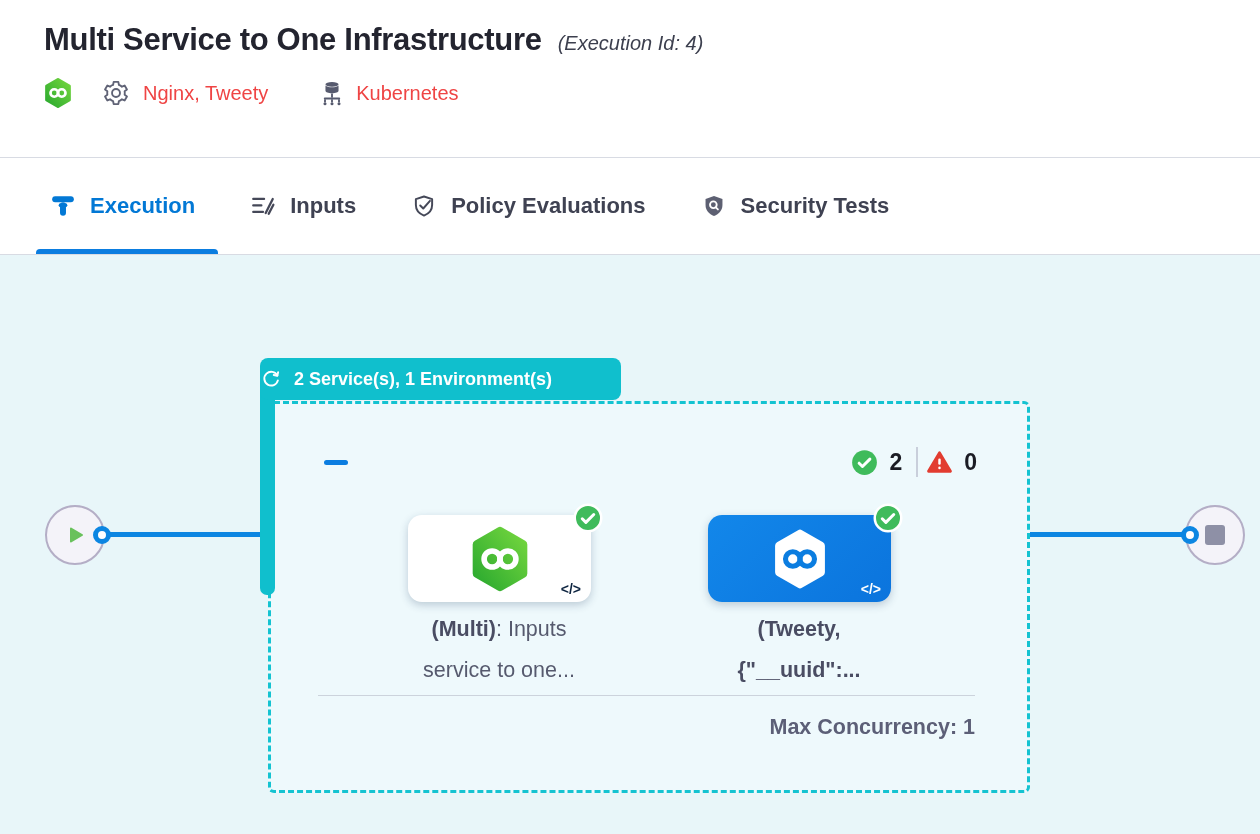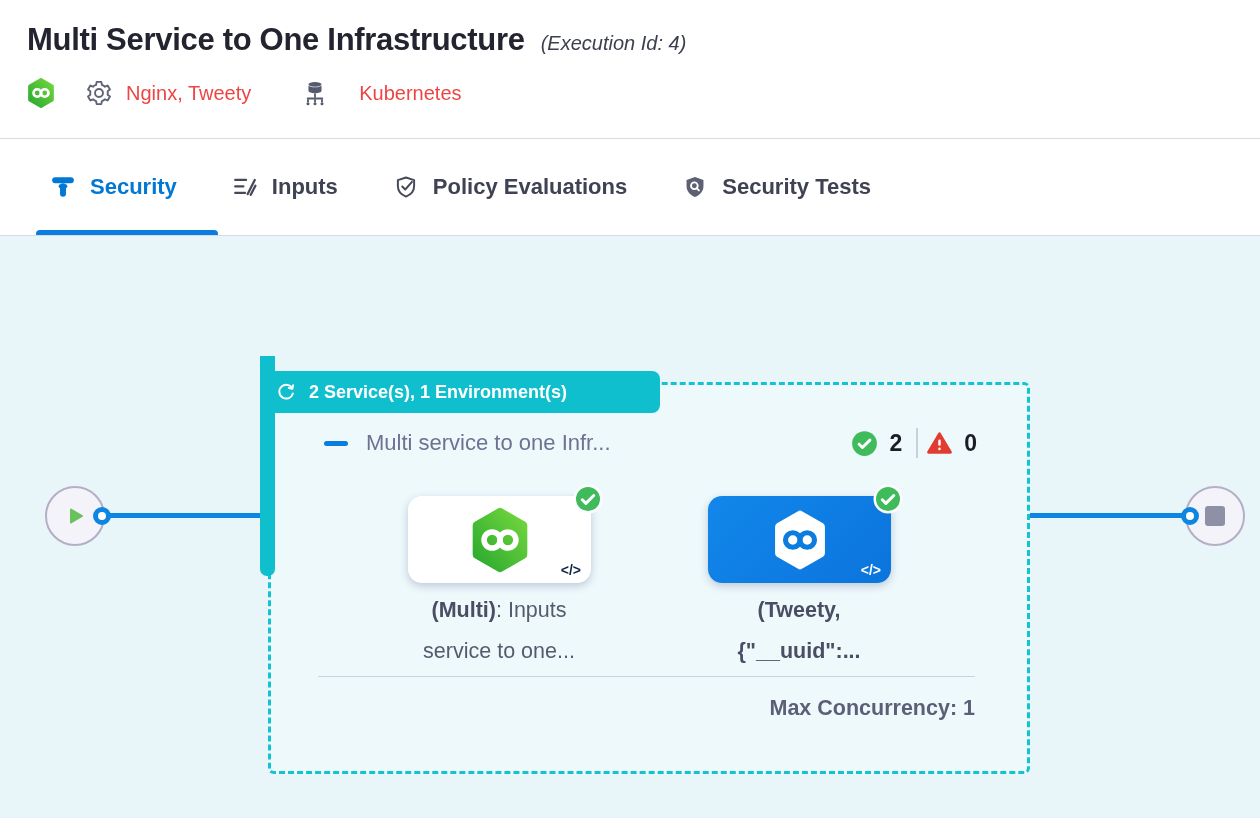--- a/index.html
+++ b/index.html
@@ -1,20 +1,20 @@
 <!DOCTYPE html>
 <html><head>
 <meta charset="utf-8">
 <style>
   * { margin:0; padding:0; box-sizing:border-box; }
   html,body { width:1260px; height:834px; overflow:hidden; background:#fff;
     font-family:"Liberation Sans", sans-serif; }
 
   
-  .header { height:139px; background:#fff; border-bottom:1px solid #d8dbe3; padding:22px 0 0 27px; }
+  .header { height:158px; background:#fff; border-bottom:1px solid #d8dbe3; padding:22px 0 0 44px; }
   .title-row { display:flex; align-items:baseline; }
   .page-title { font-size:31px; font-weight:700; color:#23242f; letter-spacing:-0.3px; }
   .exec-id { font-size:20px; font-weight:400; color:#3c3f4e; margin-left:16px;font-style:italic; }
   .meta-row { display:flex; align-items:center; margin-top:20px; }
   .meta-row .txt { font-size:20px; color:#ef4444; }
   .icon { display:inline-flex; align-items:center; justify-content:center; }
 
   
   .tabbar { position:relative; height:97px; background:#fff; border-bottom:1px solid #d8dbe3;
     display:flex; align-items:center; padding-left:50px; gap:55px; }
@@ -27,23 +27,23 @@
   
   .canvas { position:relative; height:582px; background:#e8f6f9; }
   .abs { position:absolute; }
 
   .edge-line { height:5px; background:#0c86e2; z-index:1; }
   .node-circle { width:60px; height:60px; border-radius:50%; background:#f4f3f9;
     border:2px solid #b4aec6; display:flex; align-items:center; justify-content:center; z-index:2; }
   .ring { width:18px; height:18px; border-radius:50%; background:#fff; border:5px solid #0c86e2; z-index:3; }
   .stop-square { width:20px; height:20px; background:#8e90a6; border-radius:3px; }
 
-  .group-badge { left:260px; top:103px; width:400px; height:42px; background:#10bfcd;
-    border-radius:8px; display:flex; align-items:center; padding-left:15px; gap:12px;
-    color:#fff; font-size:18px; font-weight:600; z-index:4;margin-top:32px; }
+  .group-badge { left:260px; top:103px; width:361px; height:42px; background:#10bfcd;
+    border-radius:8px; display:flex; align-items:center; gap:12px;
+    color:#fff; font-size:18px; font-weight:600; z-index:4; }
   .group-strip { left:260px; top:120px; width:15px; height:220px; background:#10bfcd;
     border-radius:0 0 7px 7px; z-index:3; }
 
   .stage-box { left:268px; top:146px; width:762px; height:392px; background:#eef9fc;
     border:3px dashed #14c3d1; border-radius:6px; z-index:2; }
 
   .stage-header { left:53px; right:50px; top:43px; display:flex; align-items:center; }
   .minus-pill { width:24px; height:5px; border-radius:3px; background:#0b7de0; flex:none; }
   .stage-name { margin-left:18px; font-size:22px; font-weight:500; color:#6e7191; }
   .spacer { flex:1; }
@@ -105,34 +105,34 @@
         <rect x="11.2" y="12.4" width="1.6" height="3.6"></rect>
         <rect x="5" y="15.8" width="14" height="1.7" rx=".8"></rect>
         <rect x="5.2" y="17.4" width="1.6" height="2.6"></rect>
         <rect x="11.2" y="17.4" width="1.6" height="2.6"></rect>
         <rect x="17.2" y="17.4" width="1.6" height="2.6"></rect>
         <circle cx="6" cy="21.2" r="1.3"></circle>
           <circle cx="12" cy="21.2" r="1.3"></circle>
           <circle cx="18" cy="21.2" r="1.3"></circle>
       </svg>
     </span>
-    <span class="txt" style="margin-left:30px;">Kubernetes</span>
+    <span class="txt" style="margin-left:10px;">Kubernetes</span>
   </div>
 </div>
 
 <div class="tabbar">
   <div class="tab active">
     <span class="icon">
       <svg width="26" height="26" viewBox="0 0 24 24" fill="#0278d5">
         <rect x="2" y="3" width="20" height="5.5" rx="2.75"></rect>
         <rect x="8" y="9.5" width="8" height="3.5" rx="1.75"></rect>
         <rect x="9.25" y="8.5" width="5.5" height="12.5" rx="2.75"></rect>
       </svg>
     </span>
-    <span>Security</span>
+    <span>Execution</span>
   </div>
   <div class="tab">
     <span class="icon">
       <svg width="26" height="26" viewBox="0 0 24 24" fill="none" stroke="#454858" stroke-width="2.1" stroke-linecap="round">
         <path d="M3 5.5h10M3 11.5h7.5M3 17.5h9"></path>
         <path d="M14.5 18.5 21 5.5M17.3 19.2 21.6 10.8"></path>
       </svg>
     </span>
     <span>Inputs</span>
   </div>
@@ -180,21 +180,20 @@
       </svg>
     </span>
     <span>2 Service(s), 1 Environment(s)</span>
   </div>
   <div class="abs group-strip"></div>
 
   <div class="abs stage-box">
 
     <div class="abs stage-header">
       <span class="minus-pill"></span>
-      <span class="stage-name">Multi service to one Infr...</span>
       <span class="spacer"></span>
       <span class="icon">
         <svg width="27" height="27" viewBox="0 0 24 24">
           <circle cx="12" cy="12" r="11" fill="#3fbb5b"></circle>
           <path d="M7.2 12.6l3 3L16.8 9" fill="none" stroke="#fff" stroke-width="2.6" stroke-linecap="round" stroke-linejoin="round"></path>
         </svg>
       </span>
       <span class="count" style="margin-left:11px;">2</span>
       <span class="vdiv"></span>
       <span class="icon">

